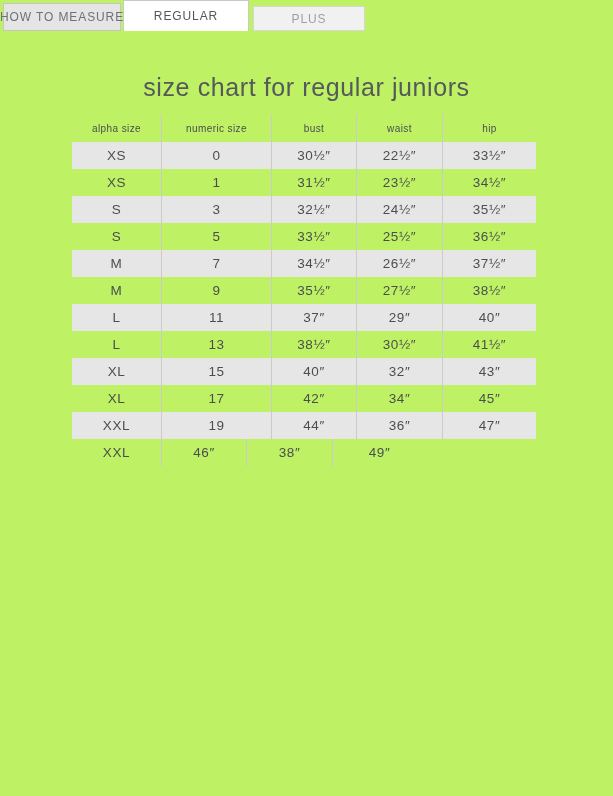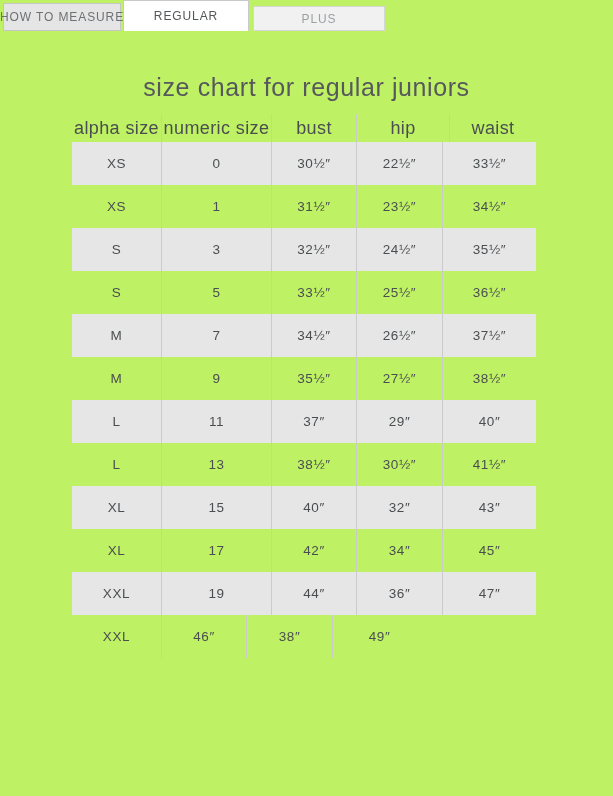--- a/index.html
+++ b/index.html
@@ -40,21 +40,21 @@
   }
   .tab-regular {
     width: 126px; height: 31px;
     margin-left: 2px;
     background: #ffffff;
     border: 1px solid #c9c9c9;
     border-bottom: none;
     color: #54575a;
   }
   .tab-plus {
-    width: 132px; height: 25px;
+    width: 112px; height: 25px;
     margin-top: 6px;
     margin-left: 4px;
     background: #f1f1f1;
     border: 1px solid #d6d6d6;
     color: #9da0a2;
   }
 
   
   .chart-title {
     margin-top: 42px;
@@ -76,25 +76,25 @@
     box-sizing: border-box;
     display: flex;
     align-items: center;
     justify-content: center;
     border-right: 1px solid #cbcbcb;
     color: #4b4e50;
   }
   .hcell:last-child, .tcell:last-child { border-right: none; }
   .hcell {
     height: 28px;
-    font-size: 18px;
+    font-size: 10px;
     letter-spacing: 0.4px;
   }
   .tcell {
-    height: 43px;
+    height: 27px;
     font-size: 13.5px;
     letter-spacing: 0.6px;
   }
   .trow.striped .tcell { background: #e6e6e6; }
   .col0 { width: 90px; }
   .col1 { width: 110px; }
   .col2 { width: 85px; text-align: right; }
   .col3 { width: 86px; }
   .col4 { width: 93px; }
 </style>
@@ -109,22 +109,22 @@
     <div class="tab tab-plus">PLUS</div>
   </div>
 
   <div class="chart-title">size chart for regular juniors</div>
 
   <div class="size-table">
     <div class="thead">
       <div class="hcell col0">alpha size</div>
       <div class="hcell col1">numeric size</div>
       <div class="hcell col2">bust</div>
+      <div class="hcell col3">waist</div>
       <div class="hcell col4">hip</div>
-      <div class="hcell col3">waist</div>
     </div>
     <div id="table-body">
         <div class="trow striped">
           <div class="tcell col0">XS</div>
           <div class="tcell col1">0</div>
           <div class="tcell col2">30½″</div>
           <div class="tcell col3">22½″</div>
           <div class="tcell col4">33½″</div>
         </div>
         <div class="trow">

